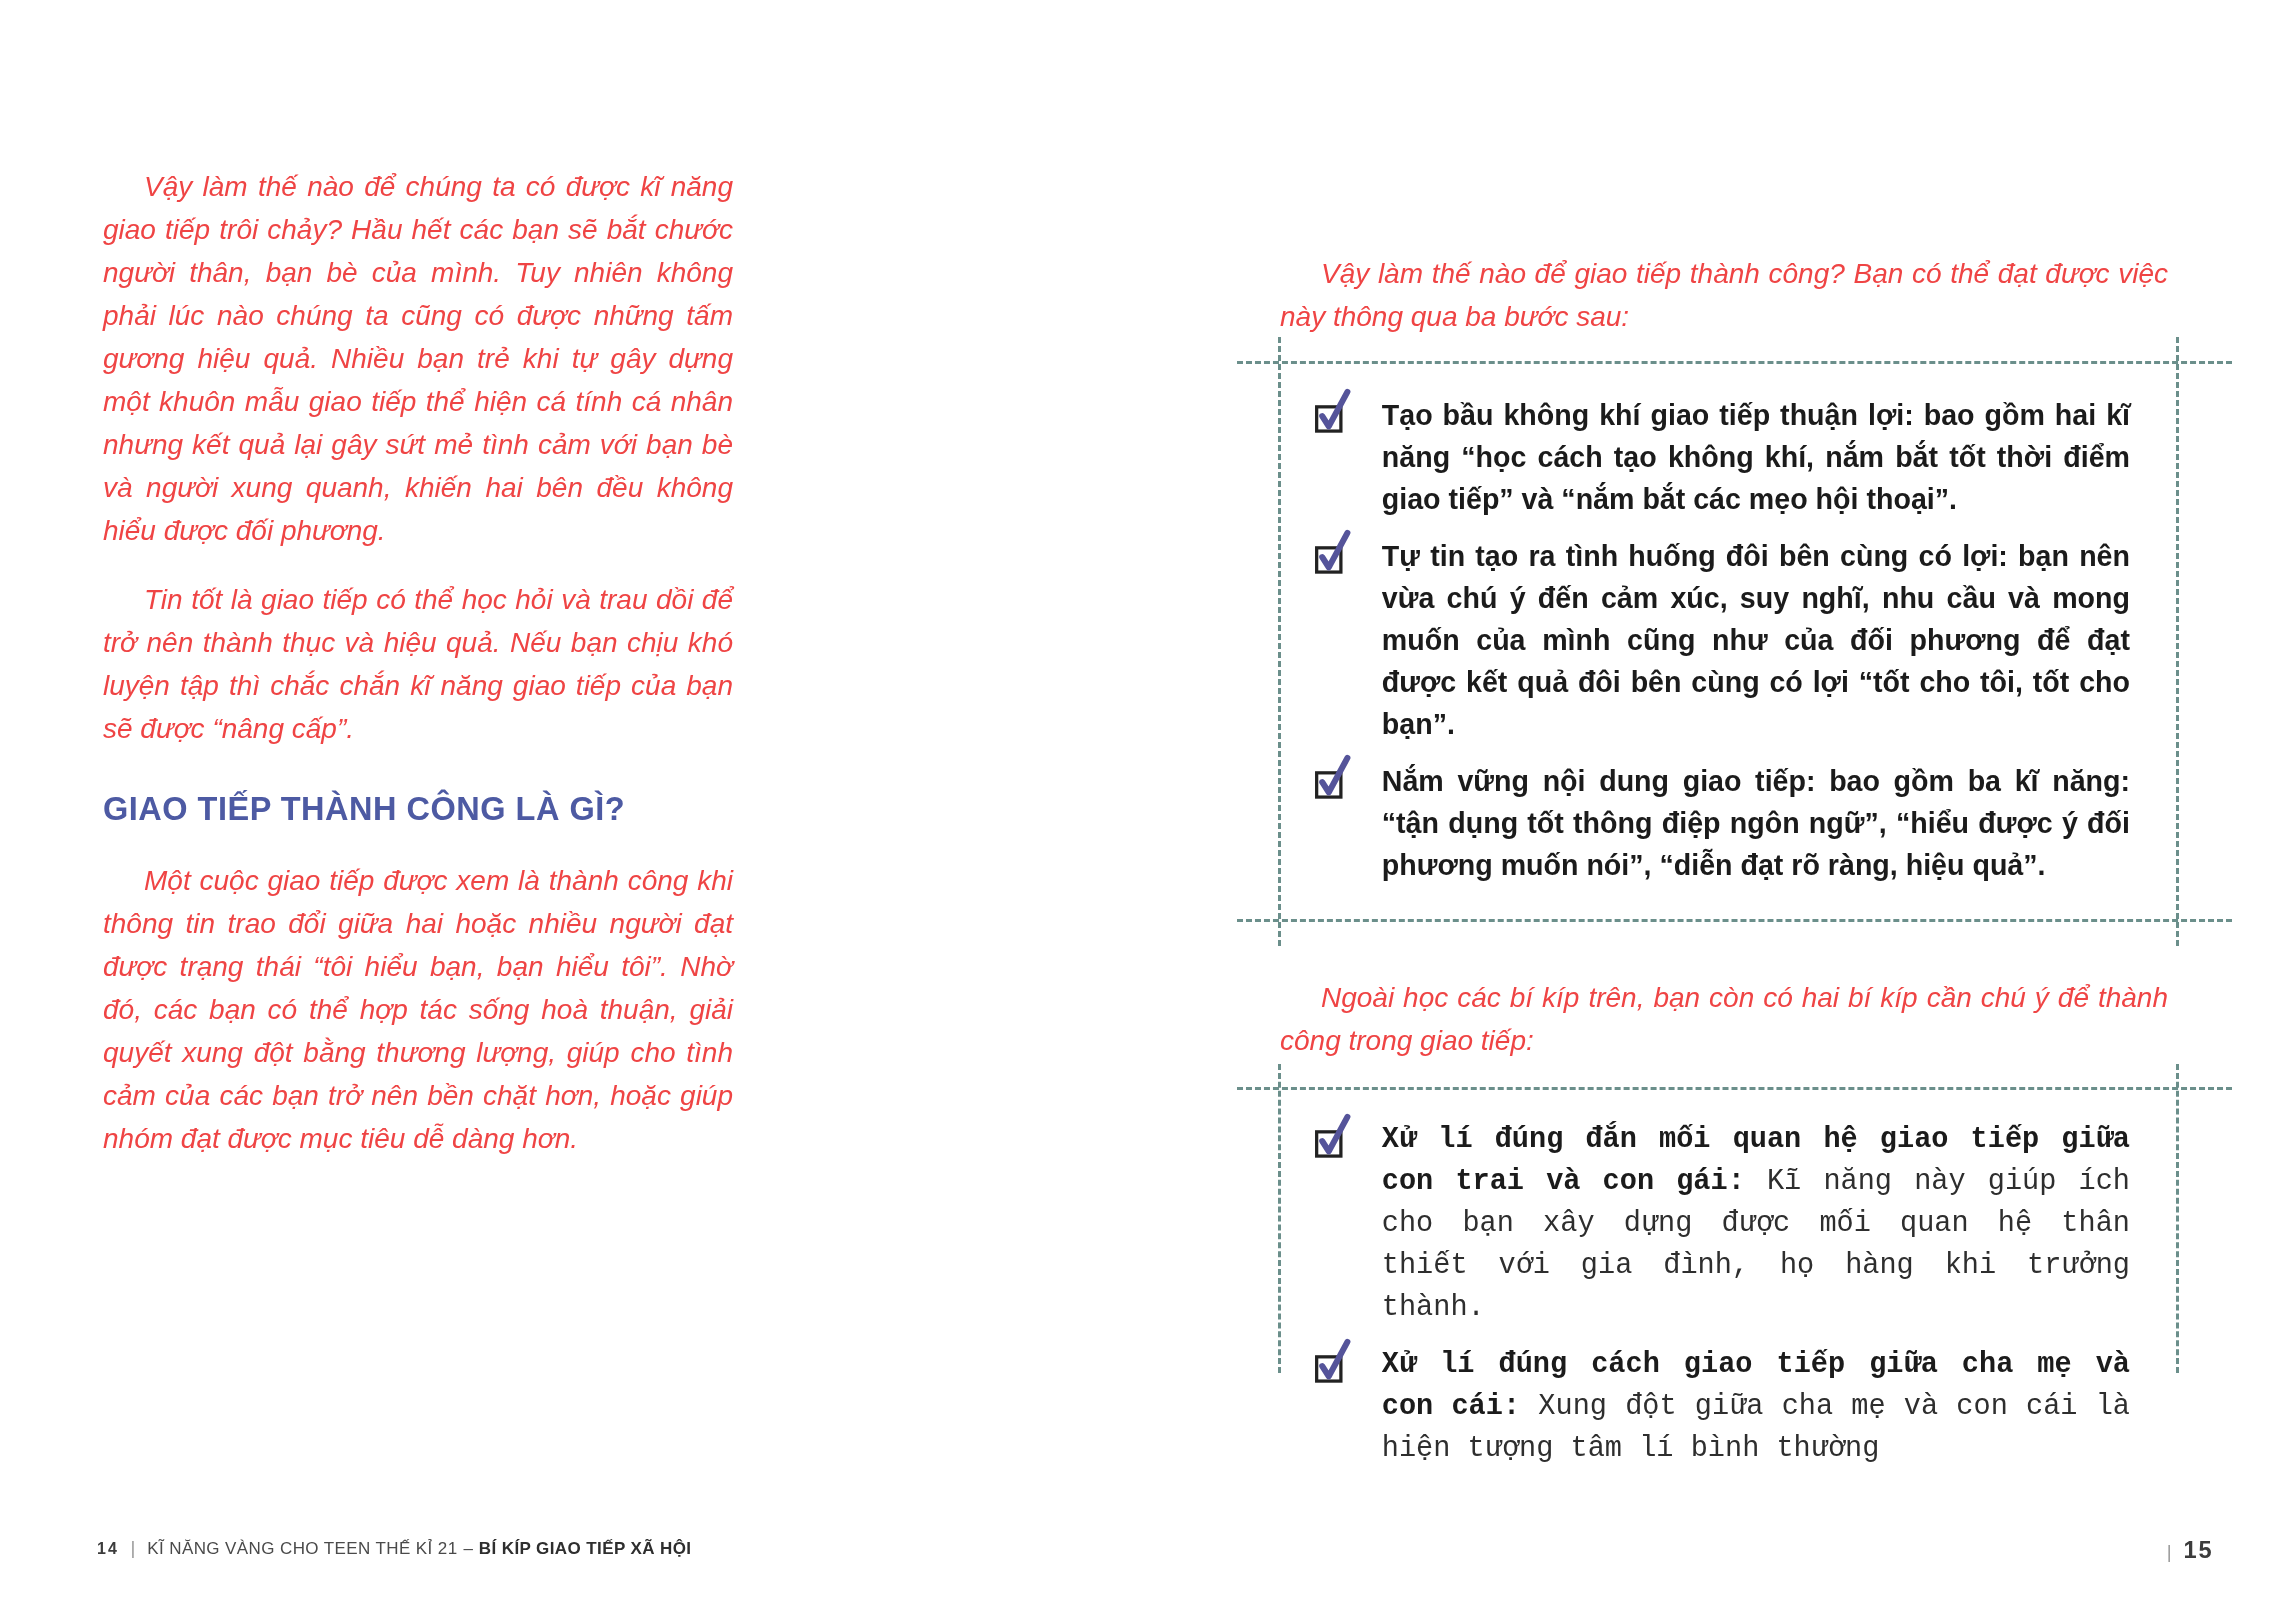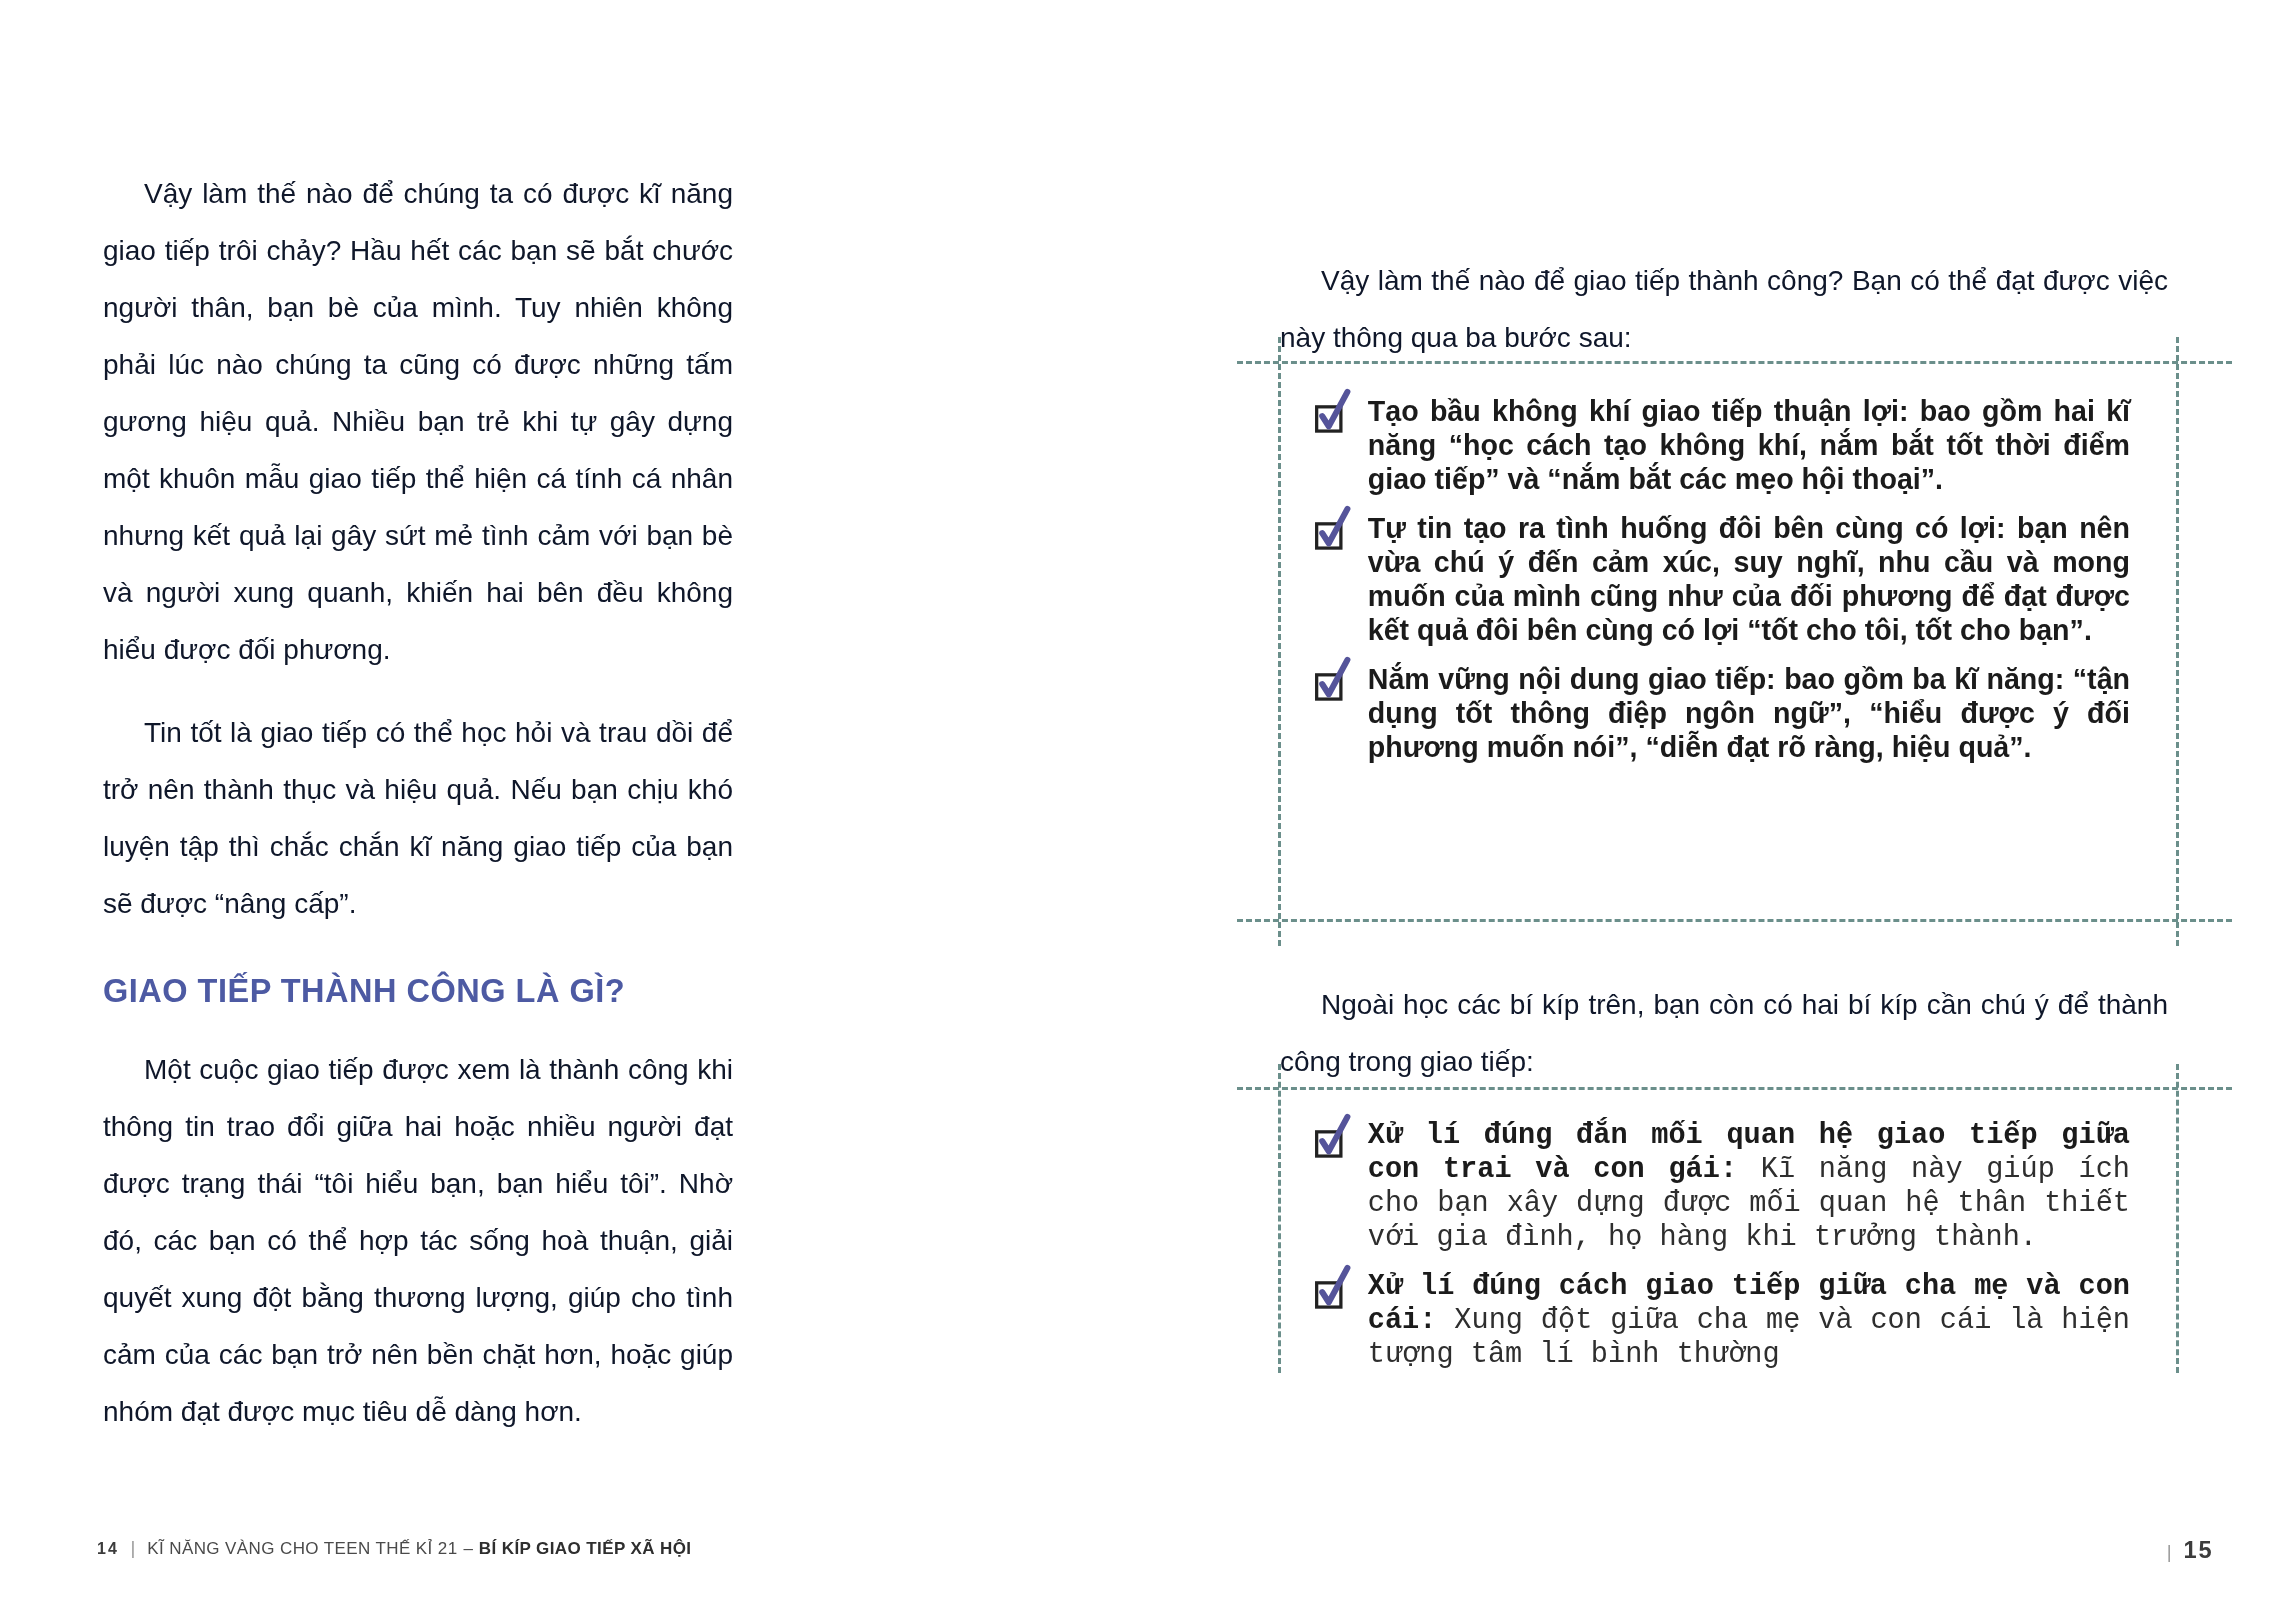--- a/index.html
+++ b/index.html
@@ -6,22 +6,22 @@
   .sheet{
     position:relative;
     width:2280px;height:1621px;
     background:#ffffff;
     font-family:"Liberation Sans","DejaVu Sans",sans-serif;
     overflow:hidden;
   }
   
   .left-col{position:absolute;left:103px;top:165px;width:630px;}
   .body{
-    font-size:28px;line-height:57px;color:#0f172a;
-    text-align:justify;text-indent:41px;margin:0 0 25.6px 0;
+    font-size:28px;line-height:43px;color:#ef4444;
+    text-align:justify;text-indent:41px;margin:0 0 25.6px 0;font-style:italic;
   }
   .section-heading{
     font-size:32.5px;font-weight:bold;color:#4d5aa3;
     letter-spacing:0.5px;margin:41px 0 31.5px 0;text-indent:0;
   }
   
   .right-intro{position:absolute;left:1264px;top:236px;width:920px;}
   .right-middle{position:absolute;left:1264px;top:960px;width:920px;}
   .right-intro .body,.right-middle .body{margin:16px;}
   
@@ -34,22 +34,22 @@
   .b2-top{left:1237px;top:1087px;width:995px;}
   .b2-left{left:1278px;top:1064px;height:309px;}
   .b2-right{left:2176px;top:1064px;height:309px;}
   
   .check-list{position:absolute;left:1312px;width:818px;}
   .steps-list{top:394px;}
   .tips-list{top:1119px;font-family:Liberation Mono, monospace;}
   .check-item{display:flex;gap:14.8px;margin-bottom:14.8px;}
   .cb{flex:0 0 41px;width:41px;height:51px;margin-top:-7.9px;}
   .item-text{
-    flex:1;font-size:28.6px;line-height:34px;color:#1b1b1b;
-    font-weight:bold;text-align:justify;
+    flex:1;font-size:28.6px;line-height:42px;color:#1b1b1b;
+    font-weight:bold;text-align:justify;margin-left:14px;
   }
   .item-text .plain{font-weight:normal;color:#2e2e2e;}
   
   .footer-left{position:absolute;left:97px;top:1537px;white-space:nowrap;color:#3c3c3c;}
   .footer-left .pg{font-size:16px;font-weight:bold;letter-spacing:2px;}
   .footer-sep{font-size:18.7px;color:#9a9a9a;margin:0 11.8px;}
   .footer-series{font-size:17px;color:#4a4a4a;letter-spacing:0.4px;}
   .footer-dash{font-size:17px;color:#4a4a4a;margin:0 5.9px;}
   .footer-book{font-size:17px;font-weight:bold;color:#2e2e2e;letter-spacing:0.4px;}
   .footer-right{position:absolute;left:2155px;top:1537px;white-space:nowrap;color:#3c3c3c;}

